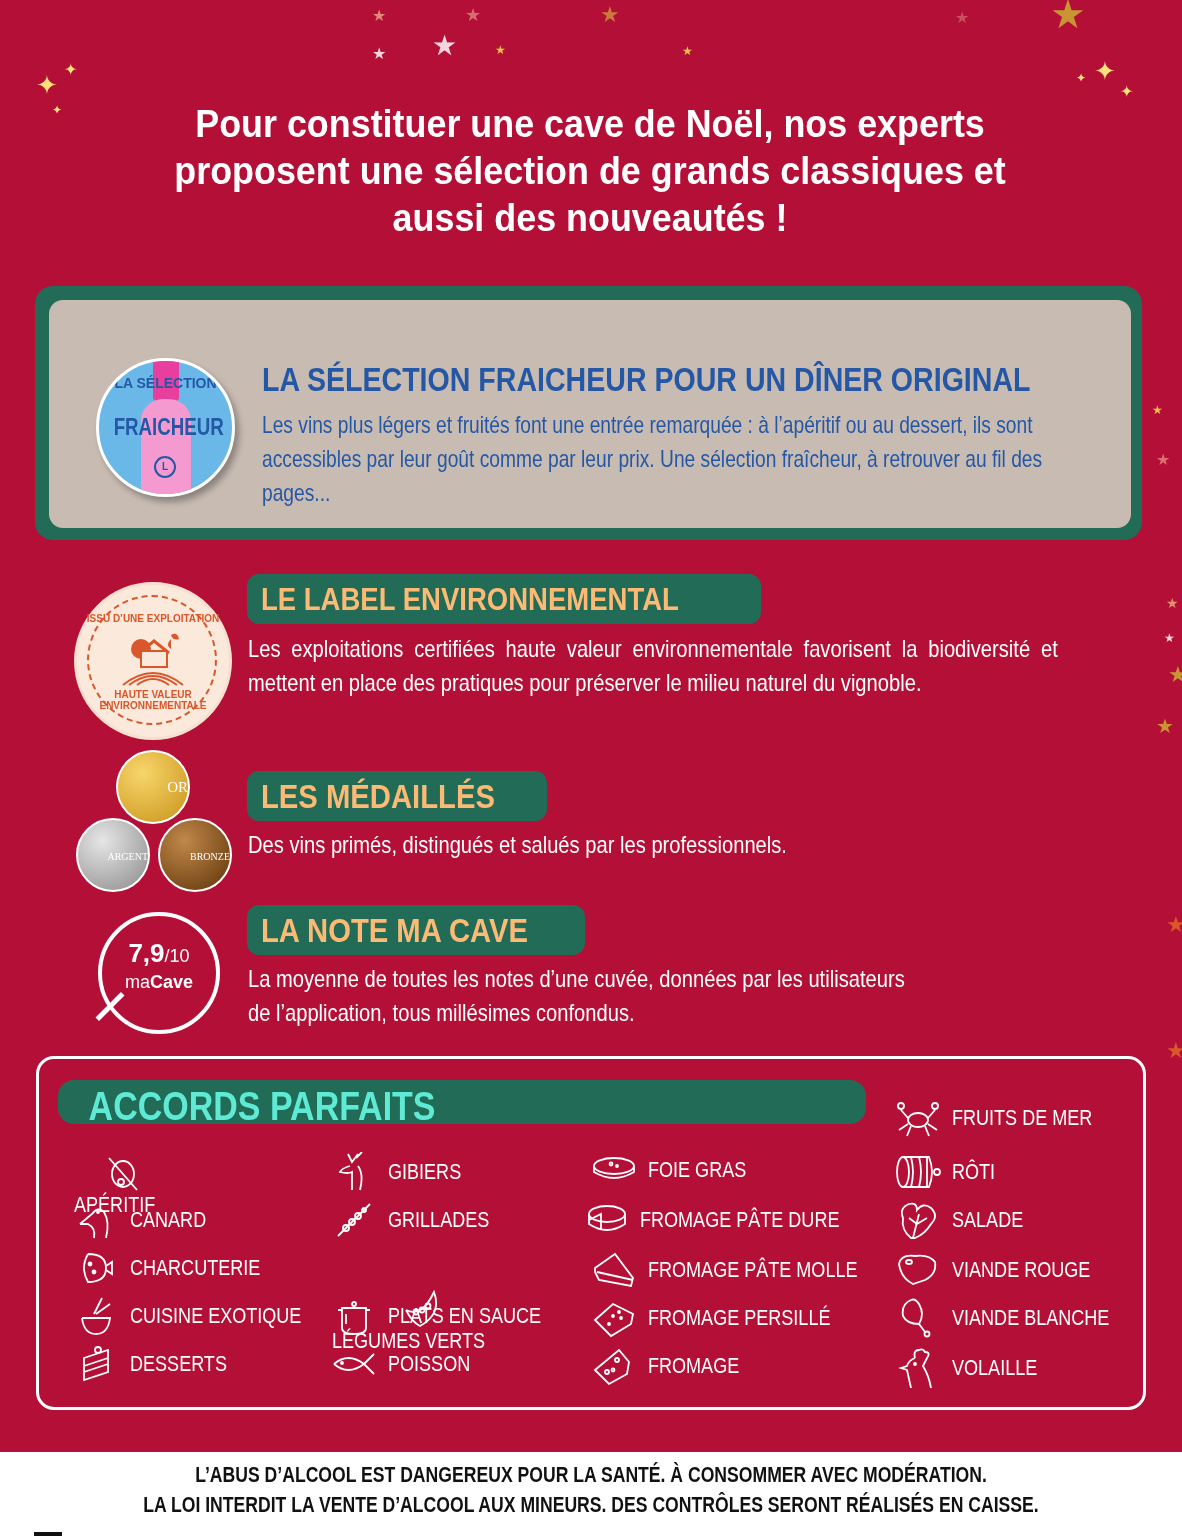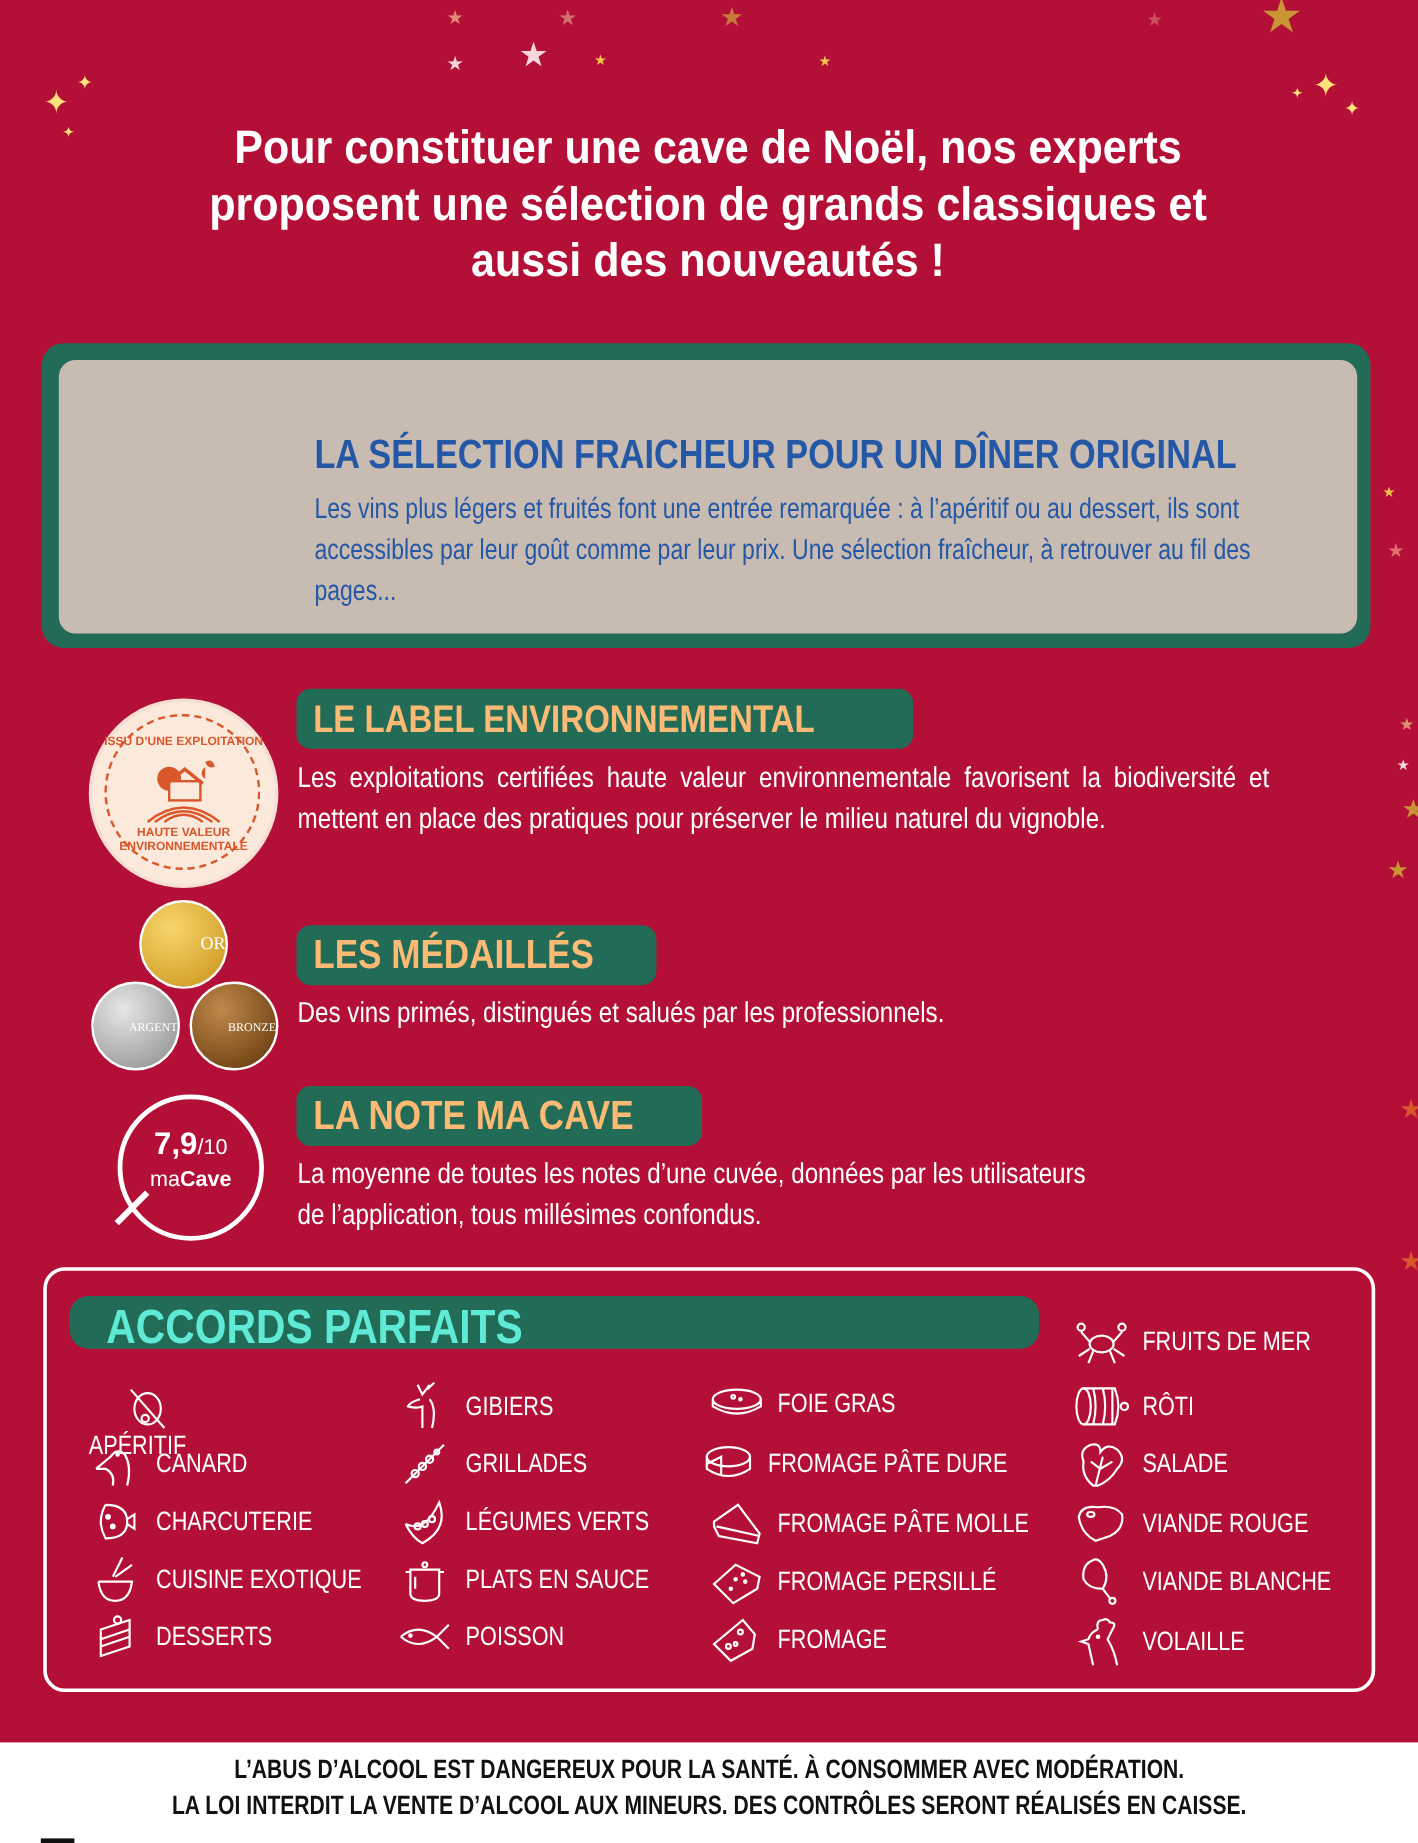--- a/index.html
+++ b/index.html
@@ -66,20 +66,27 @@
 </div>
 
 <div class="headline">
   <div>Pour constituer une cave de Noël, nos experts</div>
   <div>proposent une sélection de grands classiques et</div>
   <div>aussi des nouveautés !</div>
 </div>
 
 <div class="fresh-outer">
   <div class="fresh-inner">
+    <div class="badge-fresh">
+      <div class="bottle-neck"></div>
+      <div class="bottle" style="top:38px;"></div>
+      <div class="fresh-arc">LA SÉLECTION</div>
+      <div class="fresh-word">FRAICHEUR</div>
+      <div class="fresh-logo">L</div>
+    </div>
     <div class="fresh-title">LA SÉLECTION FRAICHEUR POUR UN DÎNER ORIGINAL</div>
     <div class="fresh-body">Les vins plus légers et fruités font une entrée remarquée : à l’apéritif ou au dessert, ils sont accessibles par leur goût comme par leur prix. Une sélection fraîcheur, à retrouver au fil des pages...</div>
   </div>
 </div>
 
 <div class="hve">
   <div class="hve-inner"></div>
   <div class="hve-text" style="top:28px;font-size:10px;">ISSU D’UNE EXPLOITATION</div>
   <svg class="abs" style="left:44px;top:46px;" width="64" height="56" viewBox="0 0 64 56">
     <circle cx="20" cy="18" r="10" fill="#d9572b"></circle>
@@ -175,21 +182,21 @@
       <svg width="40" height="40" viewBox="0 0 40 40" fill="none" stroke="#fff" stroke-width="1.8">
         <path d="M4 36 L36 4"></path>
         <circle cx="12" cy="28" r="3"></circle>
         <circle cx="18" cy="22" r="3"></circle>
         <circle cx="24" cy="16" r="3"></circle>
         <circle cx="30" cy="10" r="2"></circle>
       </svg>
     </div>
   <span class="lbl">GRILLADES</span>
 </div>
-<div class="item" style="left:326px;top:1248px;">
+<div class="item" style="left:326px;top:1288px;flex-direction:column;">
   <div class="ic">
       <svg width="40" height="40" viewBox="0 0 40 40" fill="none" stroke="#fff" stroke-width="1.8">
         <path d="M4 22 Q20 30 32 4 Q40 26 18 38 Q10 34 4 22"></path>
         <circle cx="14" cy="24" r="2.5"></circle>
         <circle cx="20" cy="22" r="2.5"></circle>
         <circle cx="26" cy="18" r="2.5"></circle>
       </svg>
     </div>
   <span class="lbl">LÉGUMES VERTS</span>
 </div>

